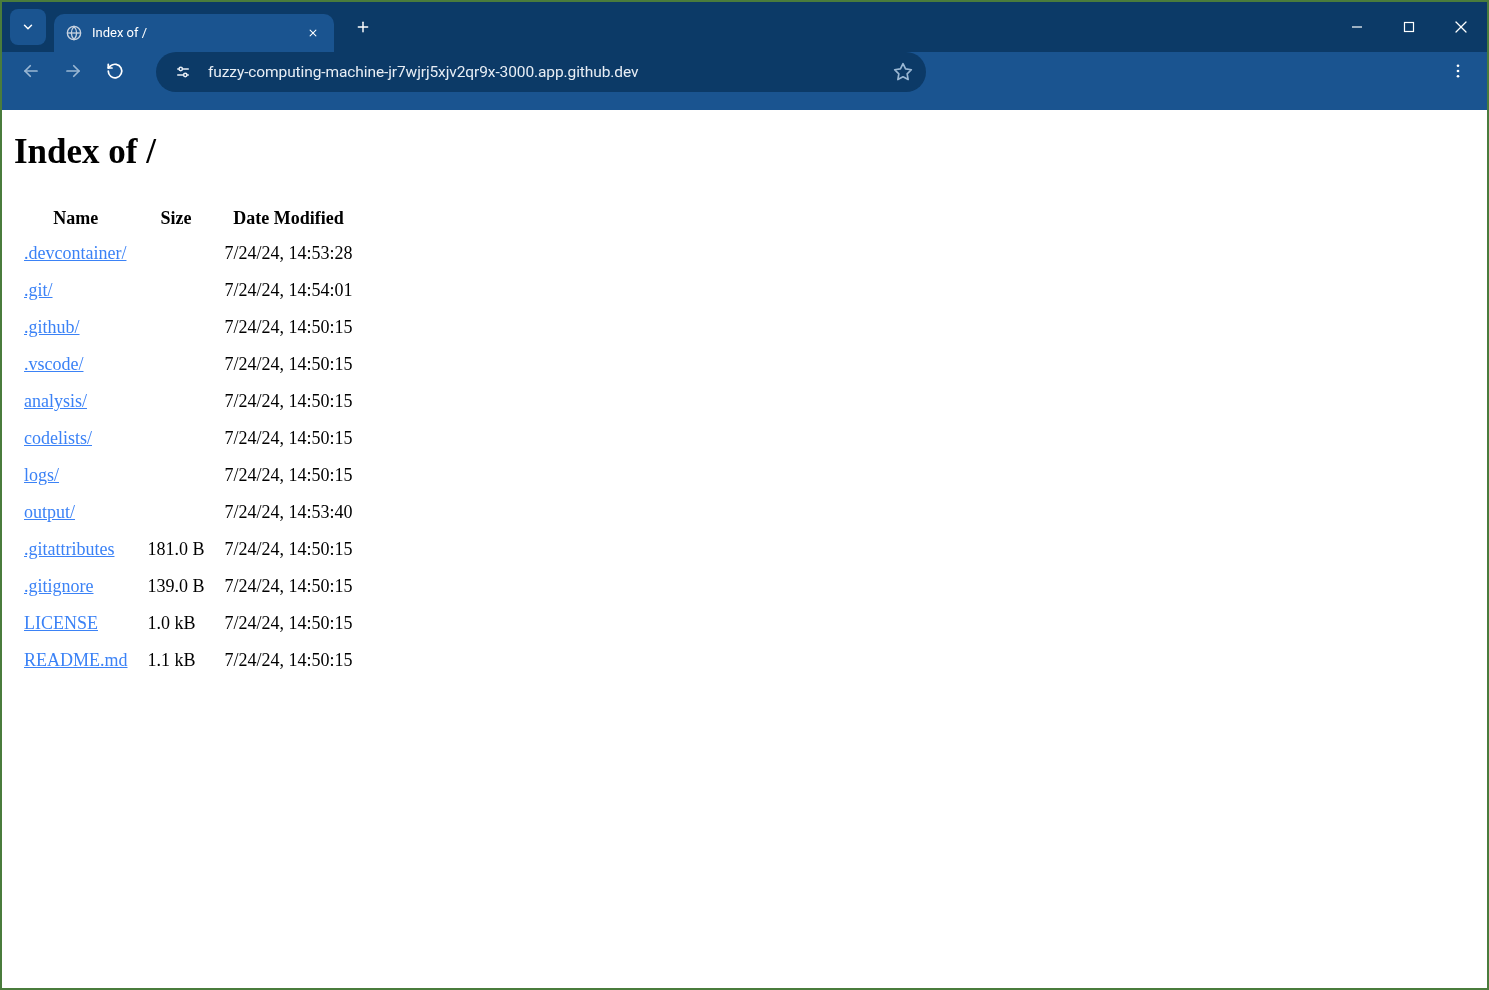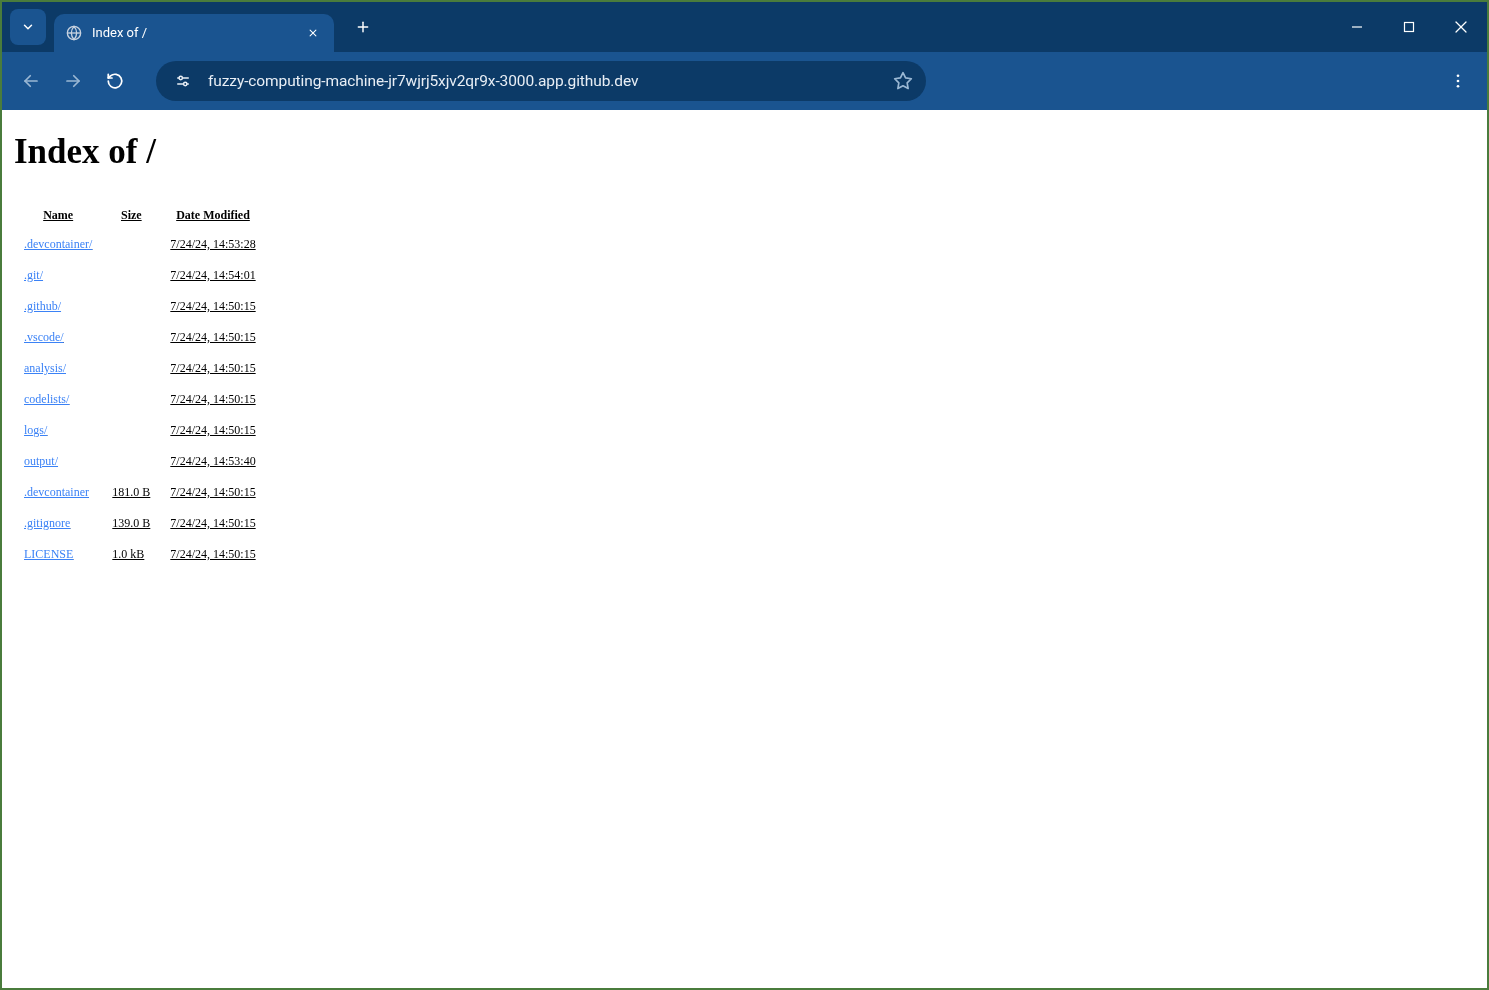--- a/index.html
+++ b/index.html
@@ -85,21 +85,20 @@
       align-items: center;
       justify-content: center;
       color: #fff;
       cursor: pointer;
     }
     .win-btn svg { width: 12px; height: 12px; }
     .toolbar {
       height: 58px;
       background: #1a5490;
       display: flex;
-      align-items: center;
       padding: 0 10px;
       gap: 4px;
     }
     .nav-btn {
       width: 38px;
       height: 38px;
       display: flex;
       align-items: center;
       justify-content: center;
       color: #9bb8d4;
@@ -164,22 +163,21 @@
       font-family: "Times New Roman", Times, serif;
       color: #000;
     }
     .page-title {
       font-size: 35px;
       font-weight: bold;
       margin-bottom: 30px;
     }
     .dir-table {
       border-collapse: collapse;
-      font-size: 12px;
-      text-decoration: underline;
+      font-size: 18px;
     }
     .dir-table th {
       text-align: center;
       font-weight: bold;
       padding: 6px 10px;
     }
     .dir-table td {
       padding: 8px 10px 8px 10px;
       vertical-align: top;
       white-space: nowrap;
@@ -331,29 +329,34 @@
           <td><a href="#">logs/</a></td>
           <td class="size-col"></td>
           <td>7/24/24, 14:50:15</td>
         </tr>
         <tr>
           <td><a href="#">output/</a></td>
           <td class="size-col"></td>
           <td>7/24/24, 14:53:40</td>
         </tr>
         <tr>
-          <td><a href="#">.devcontainer</a></td>
+          <td><a href="#">.gitattributes</a></td>
           <td class="size-col">181.0 B</td>
           <td>7/24/24, 14:50:15</td>
         </tr>
         <tr>
           <td><a href="#">.gitignore</a></td>
           <td class="size-col">139.0 B</td>
           <td>7/24/24, 14:50:15</td>
         </tr>
         <tr>
           <td><a href="#">LICENSE</a></td>
           <td class="size-col">1.0 kB</td>
+          <td>7/24/24, 14:50:15</td>
+        </tr>
+        <tr>
+          <td><a href="#">README.md</a></td>
+          <td class="size-col">1.1 kB</td>
           <td>7/24/24, 14:50:15</td>
         </tr>
       </tbody>
   </table>
 </div>
 
 </body></html>

